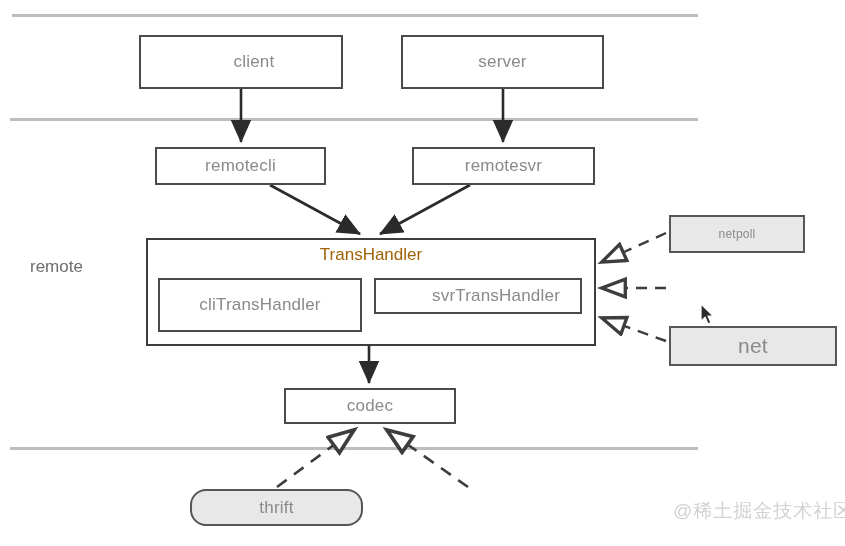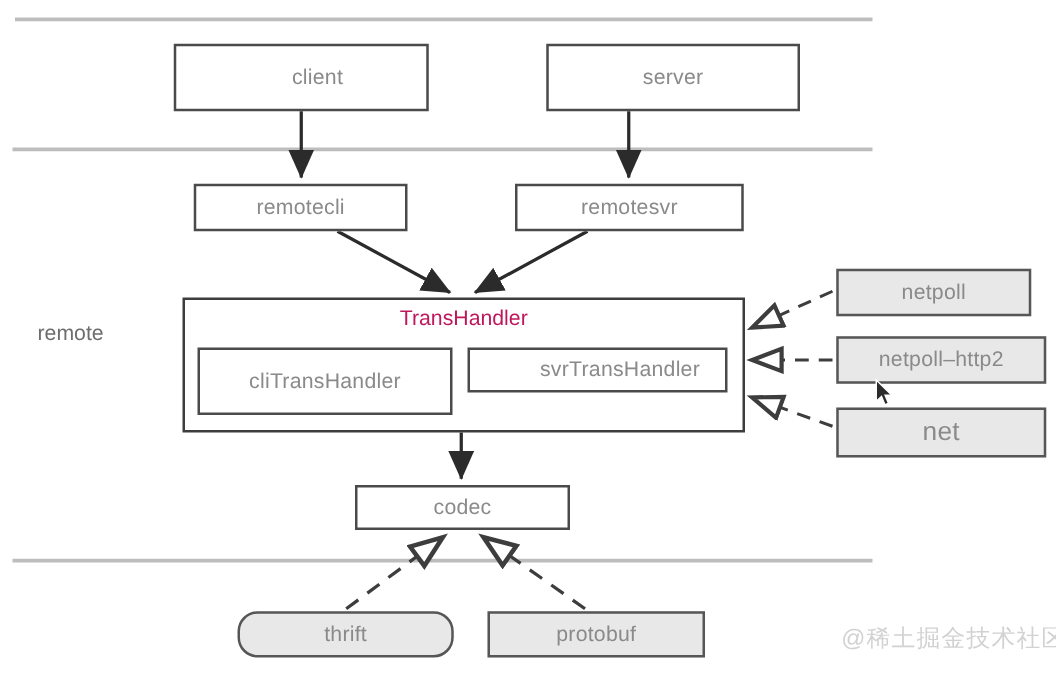--- a/index.html
+++ b/index.html
@@ -45,21 +45,21 @@
     background: #ffffff;
     border: 2px solid #3d3d3d;
     display: block;
   }
   .outer-title {
     position: absolute;
     left: 0;
     right: 0;
     top: 5px;
     text-align: center;
-    color: #be185d;
+    color: #a16207;
     font-size: 17px;
   }
   .plain-label {
     position: absolute;
     color: #6e6e6e;
     white-space: nowrap;
   }
   .divider {
     position: absolute;
     height: 3px;
@@ -116,21 +116,21 @@
 
     <line x1="468" y1="487" x2="387" y2="430" stroke="#3d3d3d" stroke-width="2.6" stroke-dasharray="12,9" marker-end="url(#hollowArrow)"></line>
   </svg>
 
   <div class="plain-label" style="left:30px; top:257px; font-size:17px;">remote</div>
 
   <div class="node node-white" style="left:139px; top:35px; width:204px; height:54px; font-size:17px;padding-left:26px;">
     <span>client</span>
   </div>
 
-  <div class="node node-white" style="left:401px; top:35px; width:203px; height:54px; font-size:17px;margin-left:36px;">
+  <div class="node node-white" style="left:401px; top:35px; width:203px; height:54px; font-size:17px;">
     <span>server</span>
   </div>
 
   <div class="node node-white" style="left:155px; top:147px; width:171px; height:38px; font-size:17px;">
     <span>remotecli</span>
   </div>
 
   <div class="node node-white" style="left:412px; top:147px; width:183px; height:38px; font-size:17px;">
     <span>remotesvr</span>
   </div>
@@ -138,43 +138,37 @@
   <div class="node-outer" style="position:absolute; left:146px; top:238px; width:446px; height:104px;">
     <div class="outer-title">TransHandler</div>
     <div class="node node-white" style="left:10px; top:38px; width:204px; height:54px; font-size:17px;">
       <span>cliTransHandler</span>
     </div>
     <div class="node node-white" style="left:226px; top:38px; width:208px; height:36px; font-size:17px;padding-left:36px;">
       <span>svrTransHandler</span>
     </div>
   </div>
 
-  <div class="node node-gray" style="left:669px; top:215px; width:156px; height:38px; font-size:17px;">
+  <div class="node node-gray" style="left:669px; top:215px; width:136px; height:38px; font-size:12px;">
     <span>netpoll</span>
   </div>
 
-  <div class="node node-gray" style="left:669px; top:269px; width:168px; height:38px; font-size:17px;">
-    <span>netpoll–http2</span>
-  </div>
 
   <div class="node node-gray" style="left:669px; top:326px; width:168px; height:40px; font-size:21px;">
     <span>net</span>
   </div>
 
   <div class="node node-white" style="left:284px; top:388px; width:172px; height:36px; font-size:17px;">
     <span>codec</span>
   </div>
 
   <div class="node node-gray" style="left:190px; top:489px; width:173px; height:37px; font-size:17px;border-radius:16px;">
     <span>thrift</span>
   </div>
 
-  <div class="node node-gray" style="left:390px; top:489px; width:174px; height:37px; font-size:17px;">
-    <span>protobuf</span>
-  </div>
 
   <div class="watermark" style="left:673px; top:498px;">@稀土掘金技术社区</div>
 
   <svg class="cursor" style="left:699px; top:303px;" width="18" height="24" viewBox="0 0 18 24">
     <path d="M2,1 L2,18 L6.2,14.2 L9,21 L11.8,19.6 L9.1,13.2 L14.5,13.2 z" fill="#2b2b2b" stroke="#ffffff" stroke-width="1.2"></path>
   </svg>
 
 </div>
 
 </body></html>

